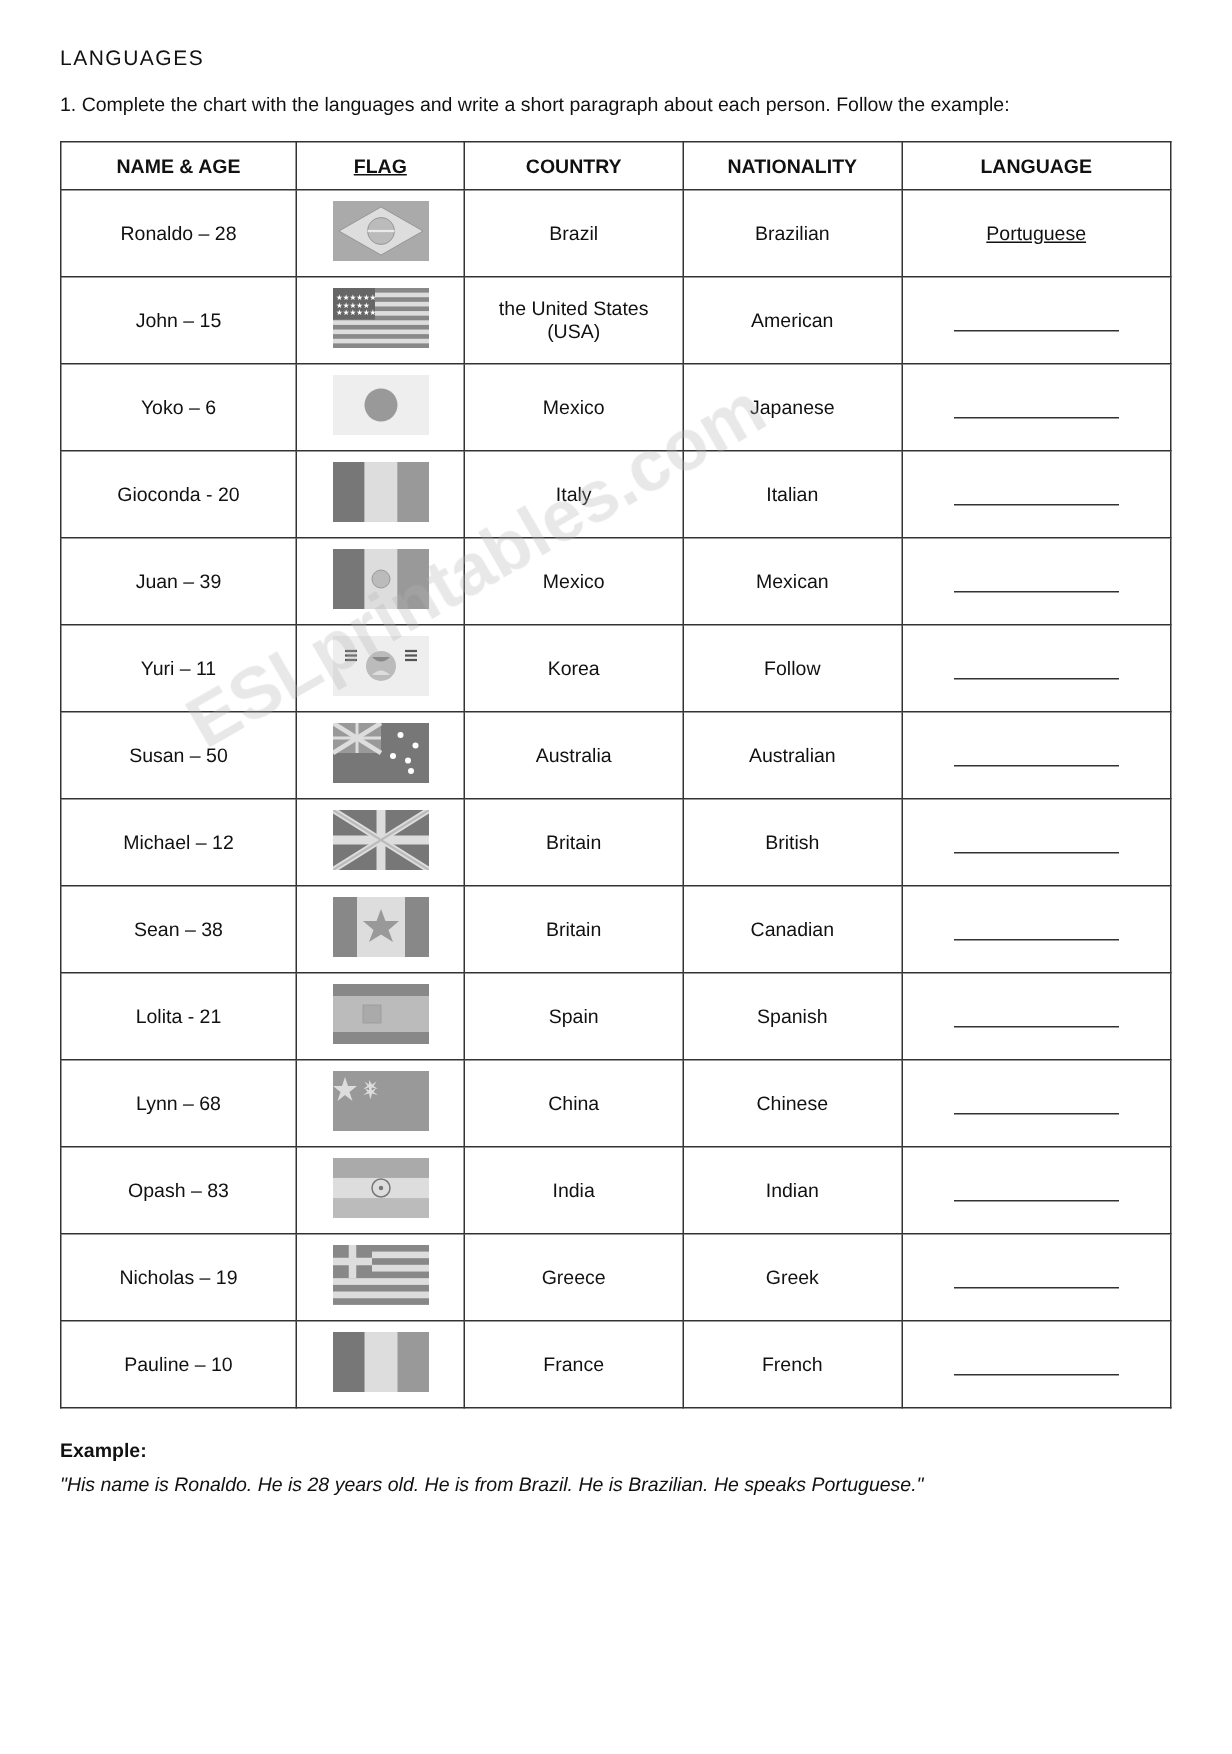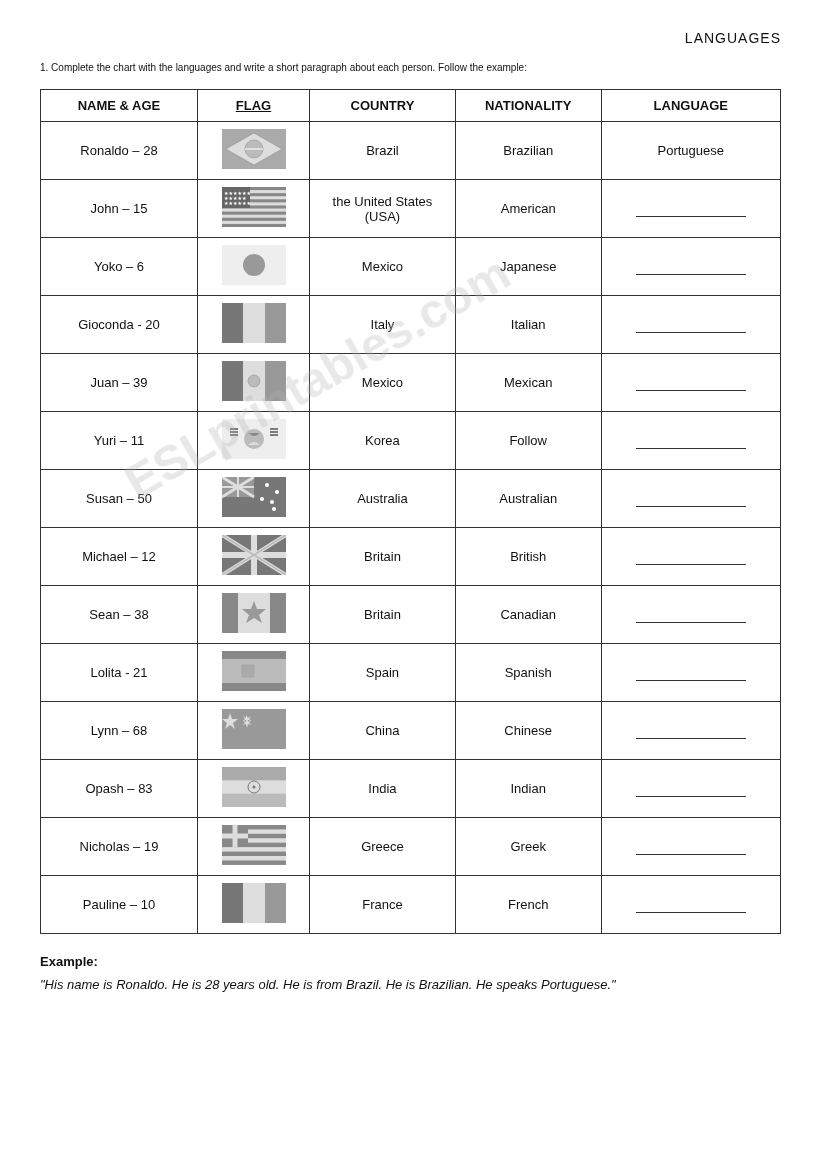--- a/index.html
+++ b/index.html
@@ -6,28 +6,28 @@
     body {
       background: #fff;
       font-family: Arial, sans-serif;
       font-size: 13px;
       color: #111;
       padding: 30px 40px;
       width: 821px;
       min-height: 1169px;
     }
     .page-title {
-      text-align: right;
+      text-align: left;
       font-weight: normal;
       font-size: 14px;
       margin-bottom: 14px;
       letter-spacing: 1px;
     }
     .instruction {
-      font-size: 10px;
+      font-size: 13px;
       margin-bottom: 14px;
       line-height: 1.5;
     }
     table {
       width: 100%;
       border-collapse: collapse;
       margin-bottom: 20px;
     }
     th, td {
       border: 1px solid #333;
@@ -53,20 +53,21 @@
     .country-cell {
       width: 130px;
     }
     .nationality-cell {
       width: 130px;
     }
     .language-cell {
       width: 160px;
     }
     .underline-answer {
+      text-decoration: underline;
     }
     .blank-line {
       display: inline-block;
       width: 110px;
       border-bottom: 1px solid #333;
       height: 16px;
       vertical-align: bottom;
     }
     .example-section {
       margin-top: 10px;

